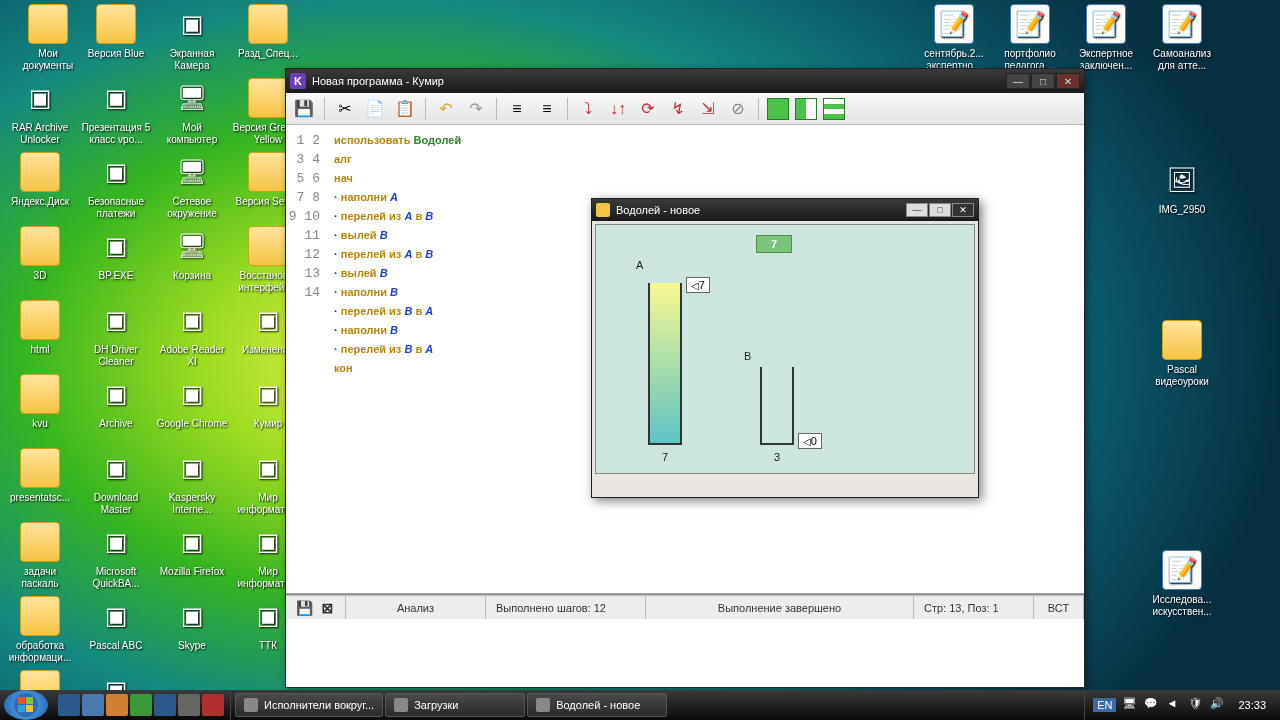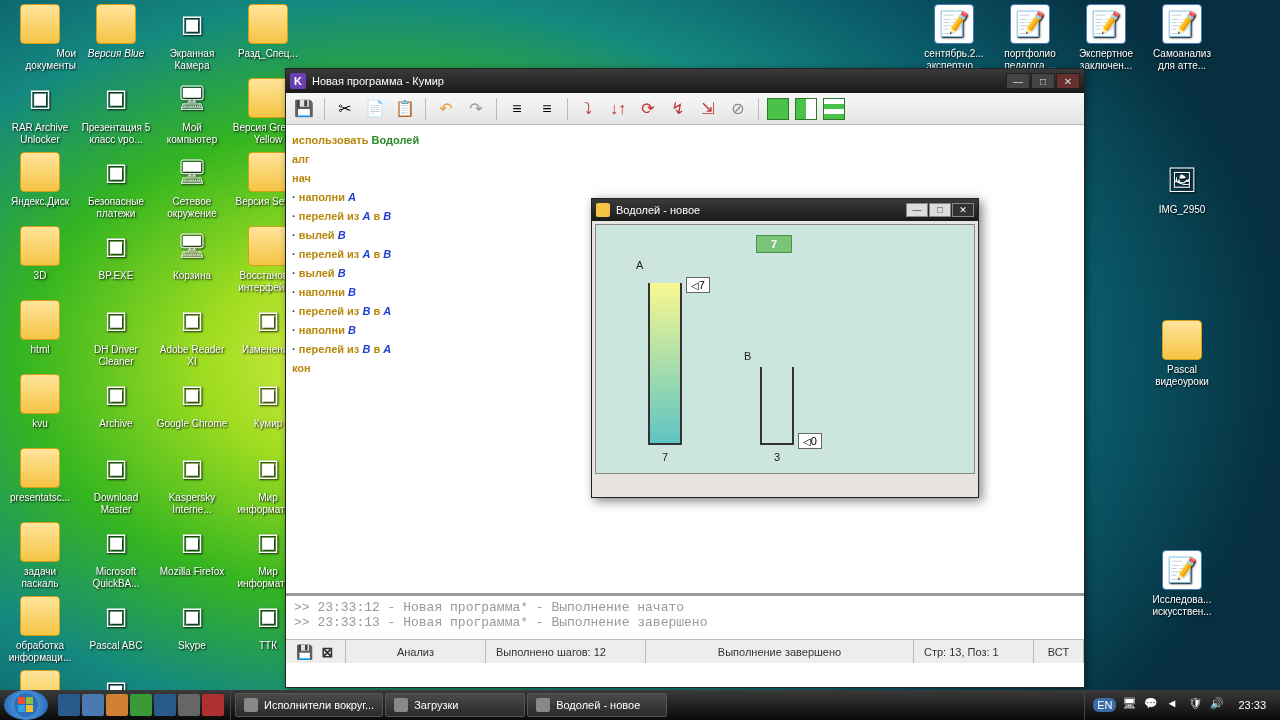--- a/index.html
+++ b/index.html
@@ -58,25 +58,25 @@
 .task .ti{width:14px;height:14px;background:#888;border-radius:2px}
 .tray{display:flex;align-items:center;gap:6px;padding:0 8px;height:100%;border-left:1px solid #444}
 .tray .ti{width:16px;height:16px;cursor:pointer}
 .clock{font-size:11px;padding:0 6px}
 .mini-ico{font-size:14px}
 </style>
 </head>
 <body>
 
 <div id="desk">
-    <div class="desktop-icon" style="left: 4px; top: 4px; text-align: right;">
+    <div class="desktop-icon" style="left: 12px; top: 4px;">
       <div class="ico folder"></div>
       <div class="lbl">Мои документы</div>
     </div>
-    <div class="desktop-icon" style="left: 80px; top: 4px; font-style: italic;">
+    <div class="desktop-icon" style="left: 80px; top: 4px;">
       <div class="ico folder"></div>
       <div class="lbl">Версия Blue</div>
     </div>
     <div class="desktop-icon" style="left: 156px; top: 4px;">
       <div class="ico ">▣</div>
       <div class="lbl">Экранная Камера</div>
     </div>
     <div class="desktop-icon" style="left: 232px; top: 4px;">
       <div class="ico folder"></div>
       <div class="lbl">Разд_Спец...</div>
@@ -276,20 +276,35 @@
     <div class="tbtn" style="color:#c03030">↯</div>
     <div class="tbtn" style="color:#c03030">⇲</div>
     <div class="tbtn" style="color:#888">⊘</div>
     <div class="tsep"></div>
     <div class="tbtn tsq t1"></div>
     <div class="tbtn tsq t2"></div>
     <div class="tbtn tsq t3"></div>
   </div>
 
   <div class="editor">
+    <div class="gutter" id="gutter">1
+2
+3
+4
+5
+6
+7
+8
+9
+10
+11
+12
+13
+14
+</div>
     <div class="code" id="code"><span class="kw">использовать </span><span class="mod">Водолей</span>
 <span class="kw">алг</span>
 <span class="kw">нач</span>
 <span class="dot">· </span><span class="kw">наполни </span><span class="id">A</span>
 <span class="dot">· </span><span class="kw">перелей из </span><span class="id">A</span><span class="kw"> в </span><span class="id">B</span>
 <span class="dot">· </span><span class="kw">вылей </span><span class="id">B</span>
 <span class="dot">· </span><span class="kw">перелей из </span><span class="id">A</span><span class="kw"> в </span><span class="id">B</span>
 <span class="dot">· </span><span class="kw">вылей </span><span class="id">B</span>
 <span class="dot">· </span><span class="kw">наполни </span><span class="id">B</span>
 <span class="dot">· </span><span class="kw">перелей из </span><span class="id">B</span><span class="kw"> в </span><span class="id">A</span>
@@ -320,22 +335,20 @@
             <div class="fillB"></div>
           </div>
         <div class="indicator" style="left:90px;top:52px">◁<span>7</span></div>
         <div class="indicator" style="left:202px;top:208px">◁<span>0</span></div>
         <div class="vlabel" style="left:66px;bottom:10px">7</div>
         <div class="vlabel" style="left:178px;bottom:10px">3</div>
       </div>
     </div>
   </div>
 
-  <div class="output" id="output">&gt;&gt; 23:33:12 - Новая программа* - Выполнение начато
-&gt;&gt; 23:33:13 - Новая программа* - Выполнение завершено</div>
 
   <div class="statusbar">
     <div class="cell" style="width:60px">
       <span class="mini-ico">💾</span>
       <span class="mini-ico" style="font-weight:bold">⊠</span>
     </div>
     <div class="cell" style="width:140px;justify-content:center">Анализ</div>
     <div class="cell" style="width:160px">Выполнено шагов: 12</div>
     <div class="cell" style="flex:1;justify-content:center">Выполнение завершено</div>
     <div class="cell" style="width:120px">Стр: 13, Поз: 1</div>
@@ -372,21 +385,21 @@
       <div class="task">
         <div class="ti"></div>
         <span>Загрузки</span>
       </div>
       <div class="task">
         <div class="ti"></div>
         <span>Водолей - новое</span>
       </div>
     </div>
   <div class="tray">
-    <span style="background:#3a6aa8;padding:1px 4px;border-radius:6px">EN</span>
+    <span style="background:#3a6aa8;padding:1px 4px;border-radius:0">EN</span>
     <span class="ti">🖥</span>
     <span class="ti">💬</span>
     <span class="ti">◄</span>
     <span class="ti">🛡</span>
     <span class="ti">🔊</span>
     <span class="clock">23:33</span>
   </div>
 </div>
 
 </body></html>

